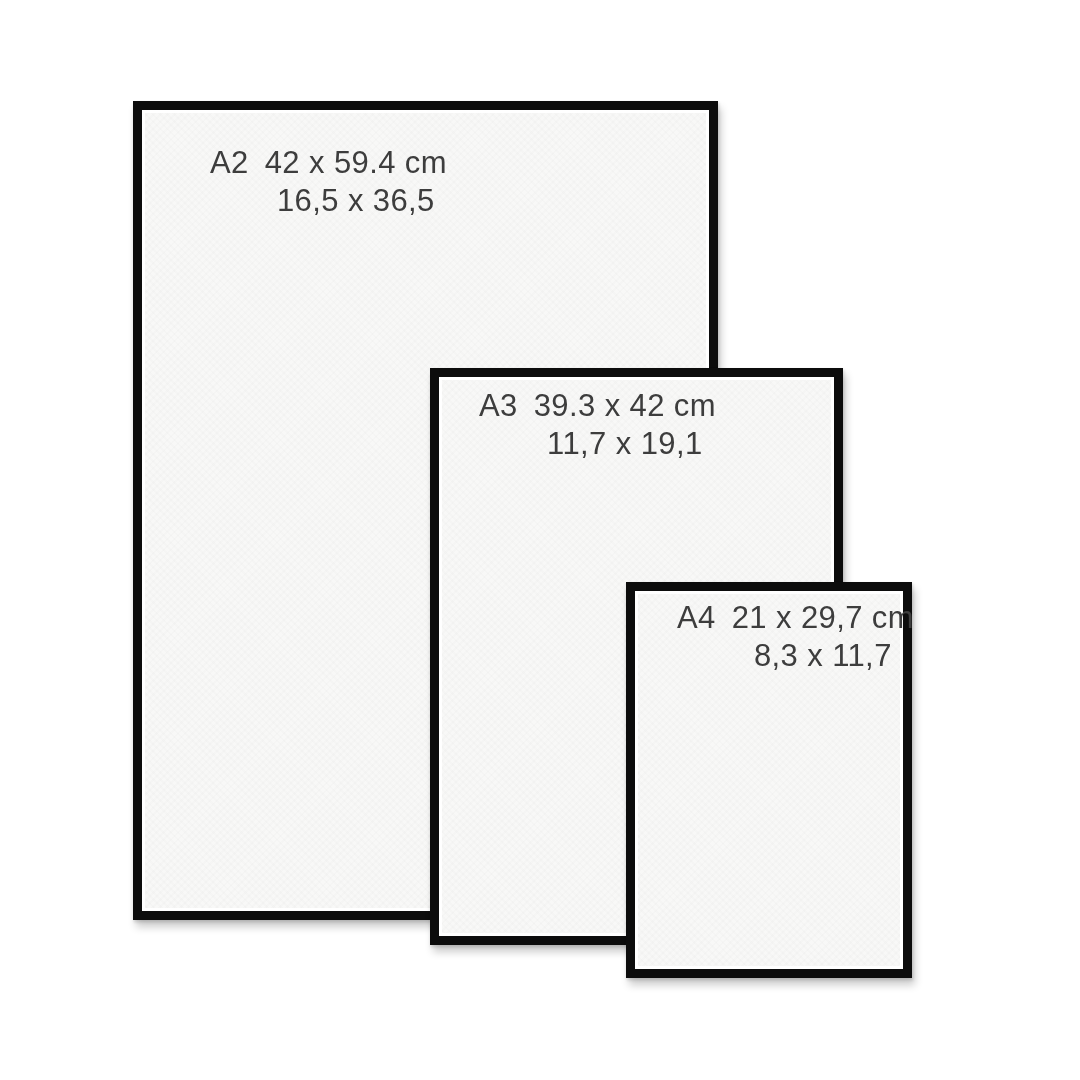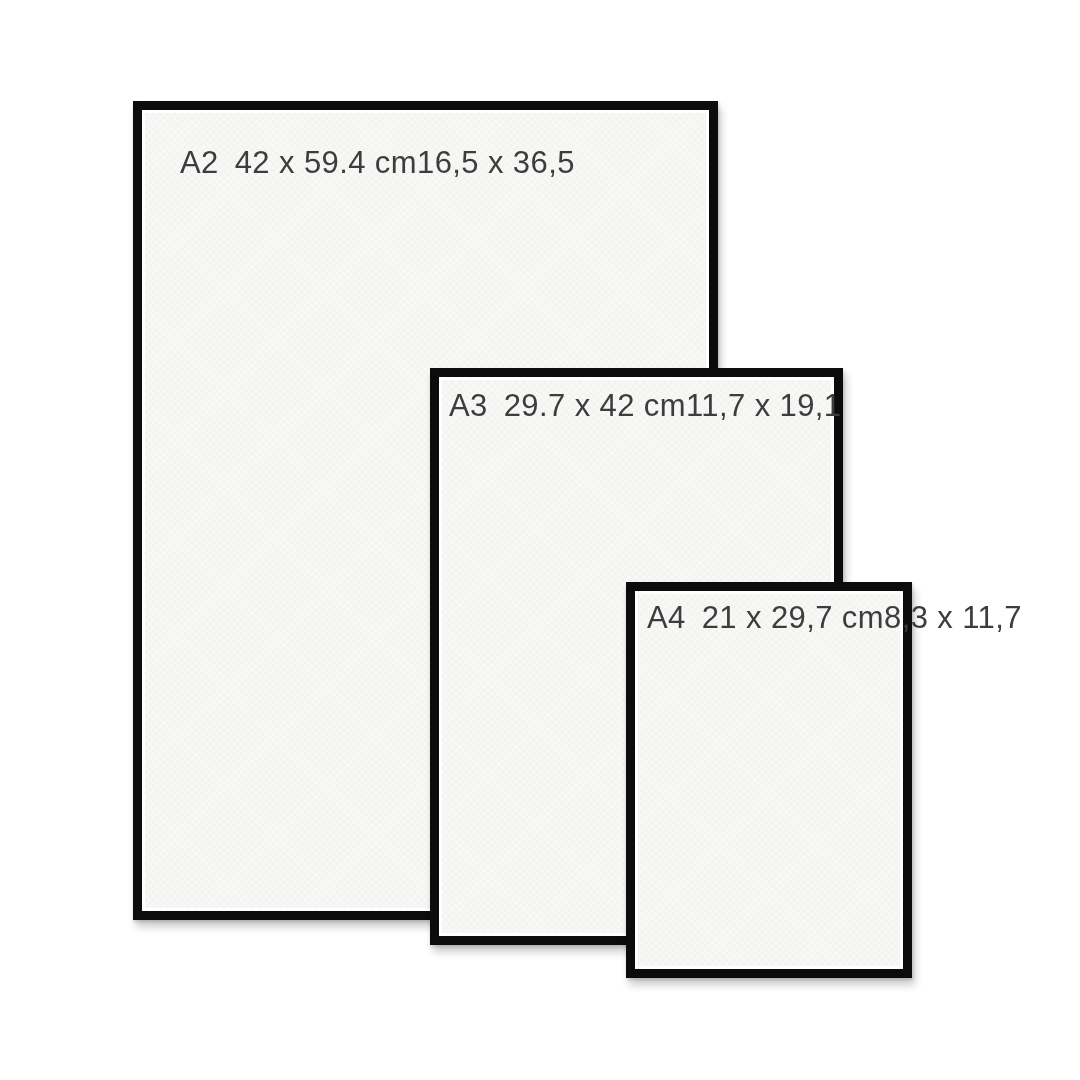--- a/index.html
+++ b/index.html
@@ -34,48 +34,49 @@
 
   .label {
     display: flex;
     align-items: flex-start;
     color: #3d3d3d;
     font-size: 31px;
     font-weight: 300;
     line-height: 38px;
     letter-spacing: 0.4px;
     white-space: nowrap;
+    margin-left: 30px;
   }
   .frame-a2 .label { padding: 34px 0 0 38px; }
   .frame-a3 .label { padding: 10px 0 0 10px; }
   .frame-a4 .label { padding: 8px 0 0 12px; }
 
   .size-code { margin-right: 16px; }
-  .dims { display: flex; align-items: flex-start; }
+  .dims { display: flex; flex-direction: column; align-items: center; }
 </style>
 </head>
 <body>
 
 <div class="canvas">
 
   <div class="frame frame-a2">
     <div class="label">
       <span class="size-code">A2</span>
       <span class="dims">
         <span>42 x 59.4 cm</span>
         <span>16,5 x 36,5</span>
       </span>
     </div>
   </div>
 
   <div class="frame frame-a3">
     <div class="label">
       <span class="size-code">A3</span>
       <span class="dims">
-        <span>29.7 x 42 cm</span>
+        <span>39.3 x 42 cm</span>
         <span>11,7 x 19,1</span>
       </span>
     </div>
   </div>
 
   <div class="frame frame-a4">
     <div class="label">
       <span class="size-code">A4</span>
       <span class="dims">
         <span>21 x 29,7 cm</span>

